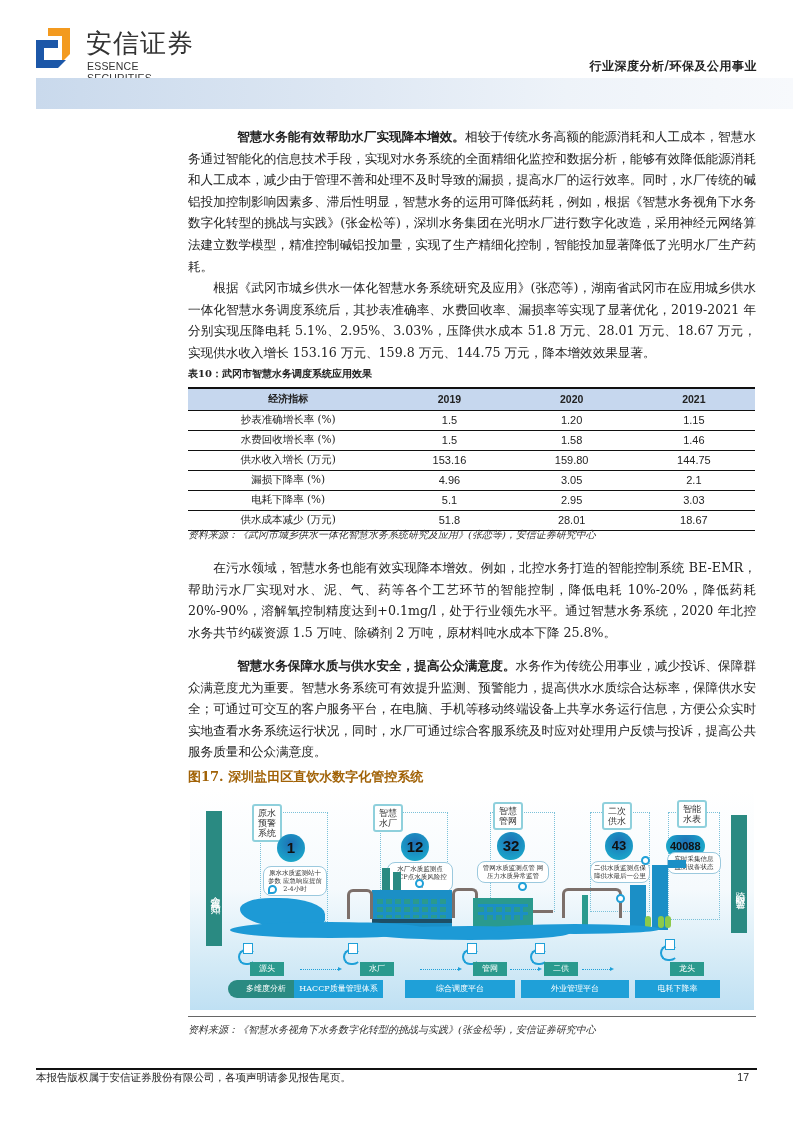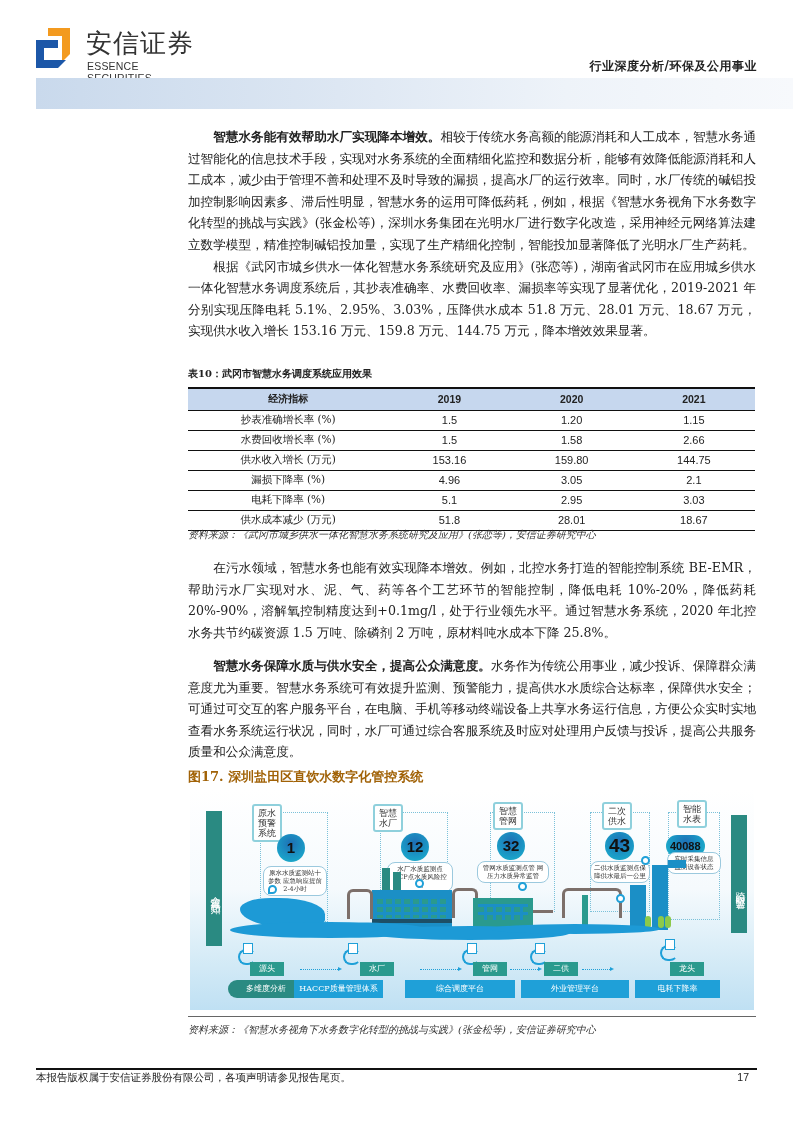--- a/index.html
+++ b/index.html
@@ -10,21 +10,21 @@
   .logo-mark { position: absolute; left: 0; top: 2px; width: 34px; height: 40px; }
   .logo-cn { position: absolute; left: 50px; top: 2px; font-family: "DejaVu Sans", sans-serif; font-size: 26px; letter-spacing: 1px; color: #333; line-height: 30px; }
   .logo-en { position: absolute; left: 51px; top: 34px; font-family: "Liberation Sans", sans-serif; font-size: 10.5px; color: #333; letter-spacing: 0.2px; }
 
   .header-category { position: absolute; right: 36px; top: 58px; font-size: 12px; font-weight: bold; color: #222; letter-spacing: 0.5px; }
   .header-band { position: absolute; left: 36px; top: 78px; width: 757px; height: 31px;
     background: linear-gradient(90deg, #c9d9ec 0%, #dde7f3 40%, #eef3f9 70%, #f7f9fc 100%); }
 
   .content { position: absolute; left: 188px; top: 126px; width: 568px; }
   p.para { font-size: 12.6px; line-height: 21.6px; text-indent: 2em; text-align: justify; color: #222; }
-  p.para b { font-weight: bold; }
+  p.para b { font-weight: bold; margin-left: 24px; }
 
   .table-title { position: absolute; left: 188px; top: 367px; font-size: 10px; font-weight: bold; color: #222; }
   table.data { position: absolute; left: 188px; top: 387px; width: 567px; border-collapse: collapse;
     font-size: 11px; border-top: 2px solid #111; }
   table.data th { background: #c6d7ee; height: 22px; font-weight: bold; font-family: "Liberation Sans", sans-serif; font-size: 10.5px; color: #222; margin-top: 18px; }
   table.data th.label { font-family: "DejaVu Serif", serif; font-size: 10px; }
   table.data td { height: 20px; text-align: center; border-top: 1px solid #111; font-family: "Liberation Sans", sans-serif; color: #222; }
   table.data td.label { font-family: "DejaVu Serif", serif; font-size: 10.5px; }
   table.data tr:last-child td { border-bottom: 1px solid #111; }
   table.data col.c1 { width: 200px; }
@@ -119,21 +119,21 @@
     <tr>
       <td class="label">抄表准确增长率 (%)</td>
       <td>1.5</td>
       <td>1.20</td>
       <td>1.15</td>
     </tr>
     <tr>
       <td class="label">水费回收增长率 (%)</td>
       <td>1.5</td>
       <td>1.58</td>
-      <td>2.66</td>
+      <td>1.46</td>
     </tr>
     <tr>
       <td class="label">供水收入增长 (万元)</td>
       <td>153.16</td>
       <td>159.80</td>
       <td>144.75</td>
     </tr>
     <tr>
       <td class="label">漏损下降率 (%)</td>
       <td>4.96</td>
@@ -195,21 +195,21 @@
   <div class="num-badge" style="left:307px;top:42px;">32</div>
   <div class="desc" style="left:287px;top:71px;width:72px;">管网水质监测点管 网压力水质异常监管</div>
   <div class="pin" style="left:328px;top:92px;"></div>
   <div class="factory" style="left:283px;top:108px;width:60px;height:34px;background:#2a9a8e;">
       <div class="grid"></div>
     </div>
   <div class="pipe-h" style="left:343px;top:120px;width:20px;"></div>
 
   <div class="dotted-box" style="left:400px;top:22px;width:60px;height:100px;"></div>
   <div class="node-title" style="left:412px;top:12px;">二次供水</div>
-  <div class="num-badge" style="left:415px;top:42px;font-size:19px;">43</div>
+  <div class="num-badge" style="left:415px;top:42px;font-size:13px;">43</div>
   <div class="desc" style="left:400px;top:71px;width:60px;">二供水质监测点保 障供水最后一公里</div>
   <div class="pipe" style="left:372px;top:98px;width:60px;height:30px;"></div>
   <div class="tower" style="left:392px;top:105px;width:6px;height:34px;background:#2a9a8e;"></div>
   <div class="pin" style="left:426px;top:104px;"></div>
 
   <div class="dotted-box" style="left:478px;top:22px;width:52px;height:108px;"></div>
   <div class="node-title" style="left:487px;top:10px;">智能水表</div>
   <div class="num-badge wide" style="left:476px;top:45px;">40088</div>
   <div class="desc" style="left:477px;top:62px;width:54px;">实时采集信息 监测设备状态</div>
   <div class="pin" style="left:451px;top:66px;"></div>

